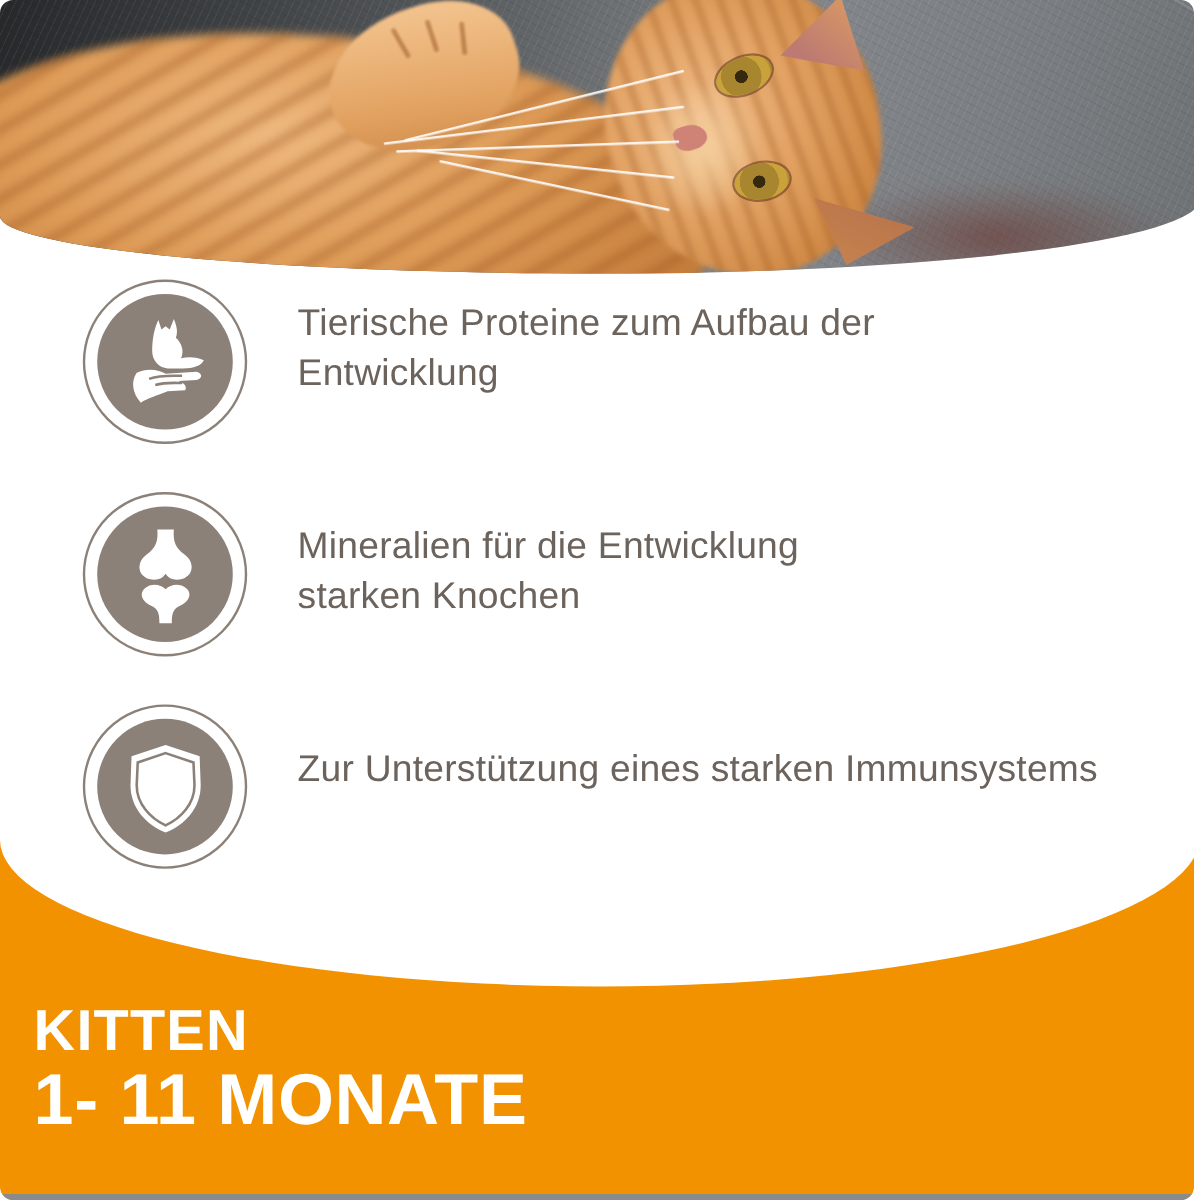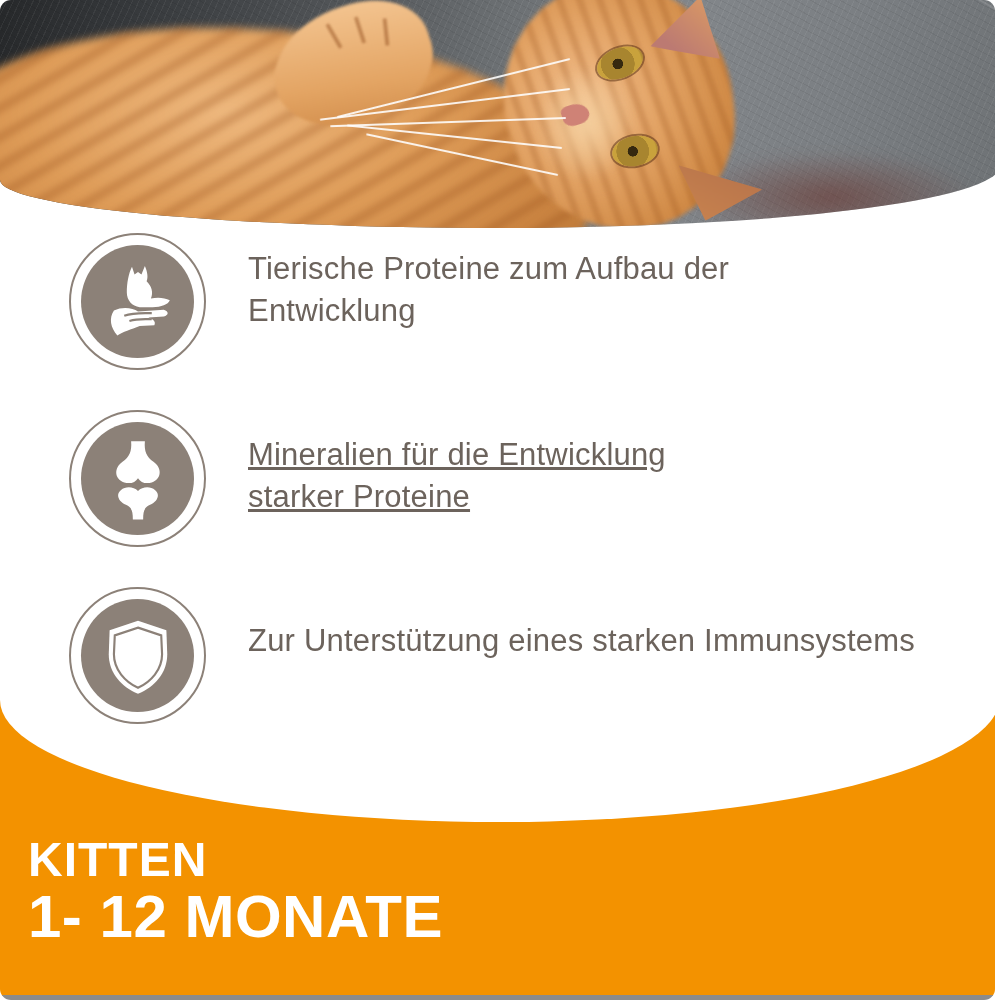--- a/index.html
+++ b/index.html
@@ -77,21 +77,21 @@
 
   
   .icon-badge{position:absolute;left:69px;width:137px;height:137px;box-sizing:border-box;
     border:2px solid #8C8178;border-radius:50%;background:#fff;
     display:flex;align-items:center;justify-content:center;z-index:3;}
   .icon-disc{width:113px;height:113px;border-radius:50%;background:#8C8178;
     display:flex;align-items:center;justify-content:center;}
   .badge1{top:233px;} .badge2{top:410px;} .badge3{top:587px;}
   .feature-text{position:absolute;left:248px;z-index:3;color:#6C635C;
     font-size:31px;line-height:42px;letter-spacing:.2px;}
-  .text1{top:248px;} .text2{top:434px;text-decoration:underline;} .text3{top:620px;}
+  .text1{top:248px;} .text2{top:434px;} .text3{top:620px;}
 
   
   .orange-band{position:absolute;left:0;top:698px;width:1000px;height:298px;
     background:#F39200;z-index:0;}
   .white-bulge{position:absolute;left:0;top:640px;width:1000px;height:182px;background:#ffffff;
     border-radius:0 0 50% 50% / 0 0 125px 122px;z-index:1;}
   .banner{position:absolute;left:28px;top:836px;z-index:2;color:#ffffff;}
   .banner-title{font-size:48px;font-weight:700;line-height:1.02;letter-spacing:1px;}
   .banner-subtitle{font-size:60px;font-weight:700;line-height:1.05;letter-spacing:.5px;}
   .bottom-strip{position:absolute;left:0;bottom:0;width:1000px;height:5px;background:#8B8B8B;z-index:4;}
@@ -143,37 +143,37 @@
   <div class="icon-badge badge2">
     <div class="icon-disc">
       <svg width="86" height="86" viewBox="0 0 100 100" aria-hidden="true">
         <path fill="#ffffff" d="M42 6 L58 6 C57 18 60 24 68 30 C78 37 78 50 66 54 C59 56 53 54 50 49 C47 54 41 56 34 54 C22 50 22 37 32 30 C40 24 43 18 42 6 Z"></path>
         <path fill="#ffffff" d="M30 63 C36 58 45 59 50 64 C55 59 64 58 70 63 C76 68 73 76 64 80 C57 83 56 88 56 97 L44 97 C44 88 43 83 36 80 C27 76 24 68 30 63 Z"></path>
       </svg>
     </div>
   </div>
   <div class="feature-text text2">
     <div>Mineralien für die Entwicklung</div>
-    <div>starker Proteine</div>
+    <div>starken Knochen</div>
   </div>
 
   <div class="icon-badge badge3">
     <div class="icon-disc">
       <svg width="86" height="86" viewBox="0 0 100 100" aria-hidden="true">
         <path fill="#ffffff" d="M50 9 L83 20 L84 48 C84 70 69 86 50 94 C31 86 16 70 16 48 L17 20 Z"></path>
         <path fill="none" stroke="#8C8178" stroke-width="2.5" d="M50 17 L77 26 L78 48 C78 66 65 80 50 87 C35 80 22 66 22 48 L23 26 Z"></path>
       </svg>
     </div>
   </div>
   <div class="feature-text text3">
     <div>Zur Unterstützung eines starken Immunsystems</div>
     <div></div>
   </div>
 
   <div class="orange-band"></div>
   <div class="white-bulge"></div>
   <div class="banner">
     <div class="banner-title">KITTEN</div>
-    <div class="banner-subtitle">1- 12 MONATE</div>
+    <div class="banner-subtitle">1- 11 MONATE</div>
   </div>
   <div class="bottom-strip"></div>
 
 </div>
 
 </body></html>

